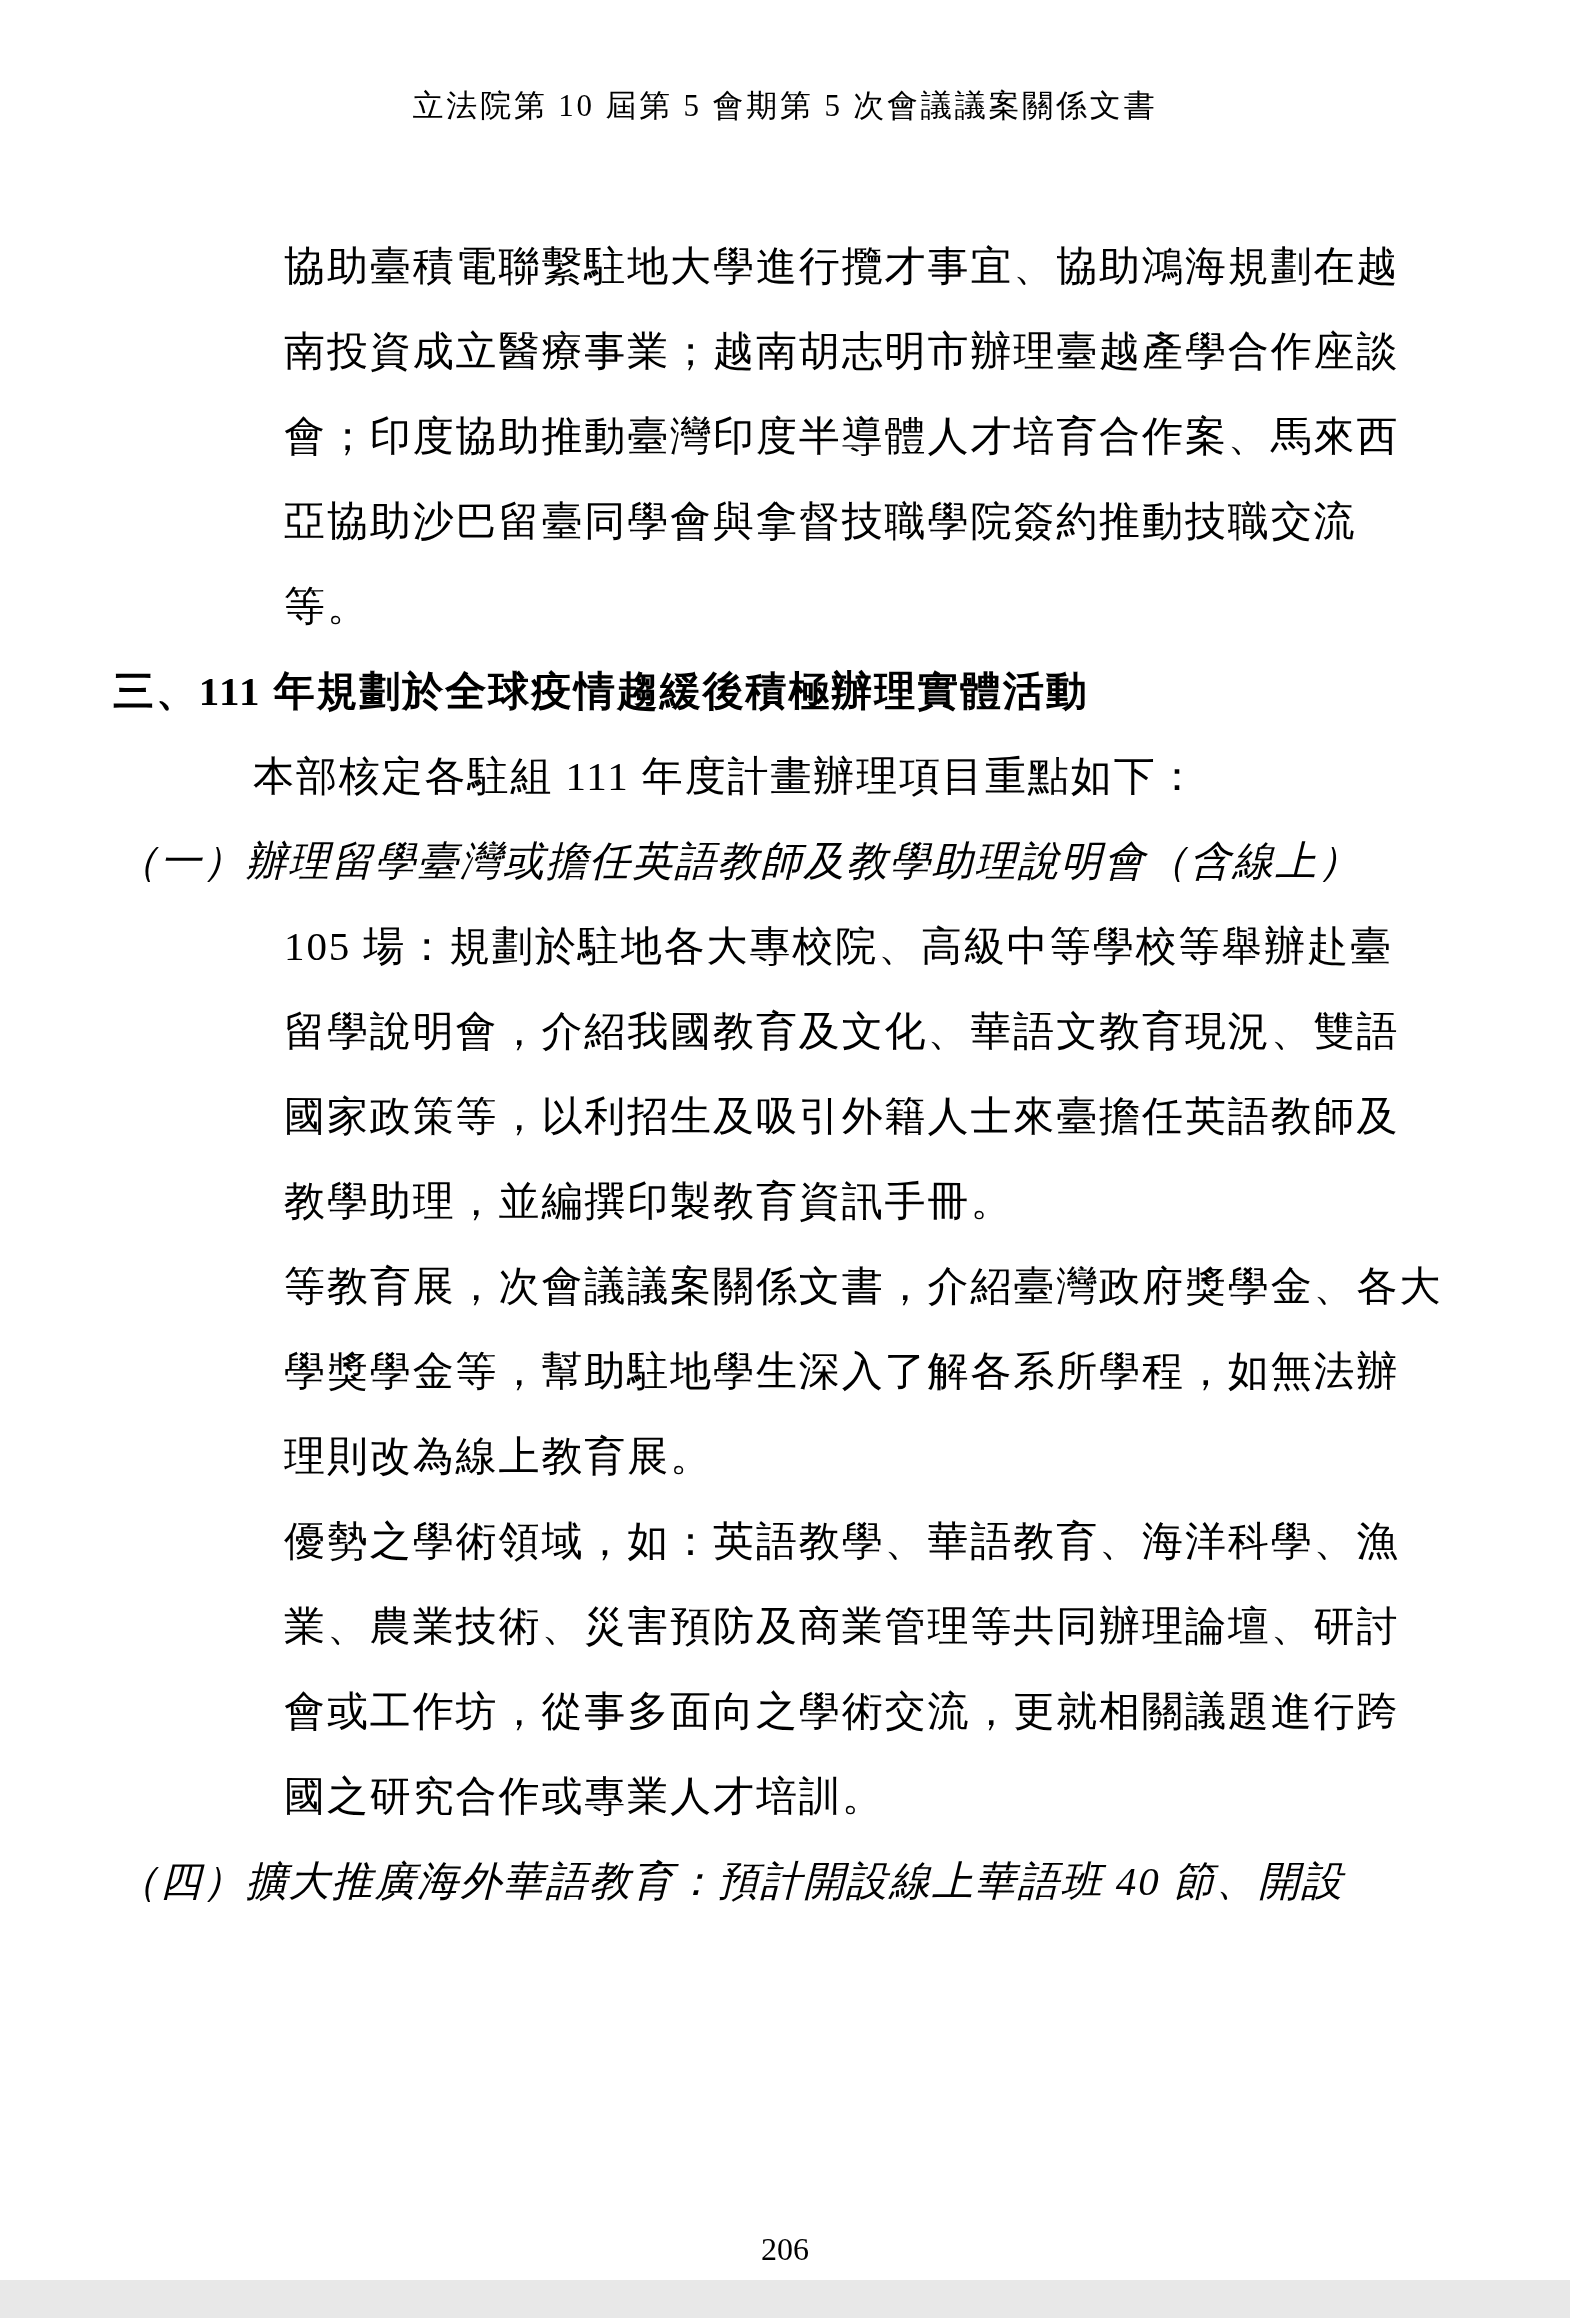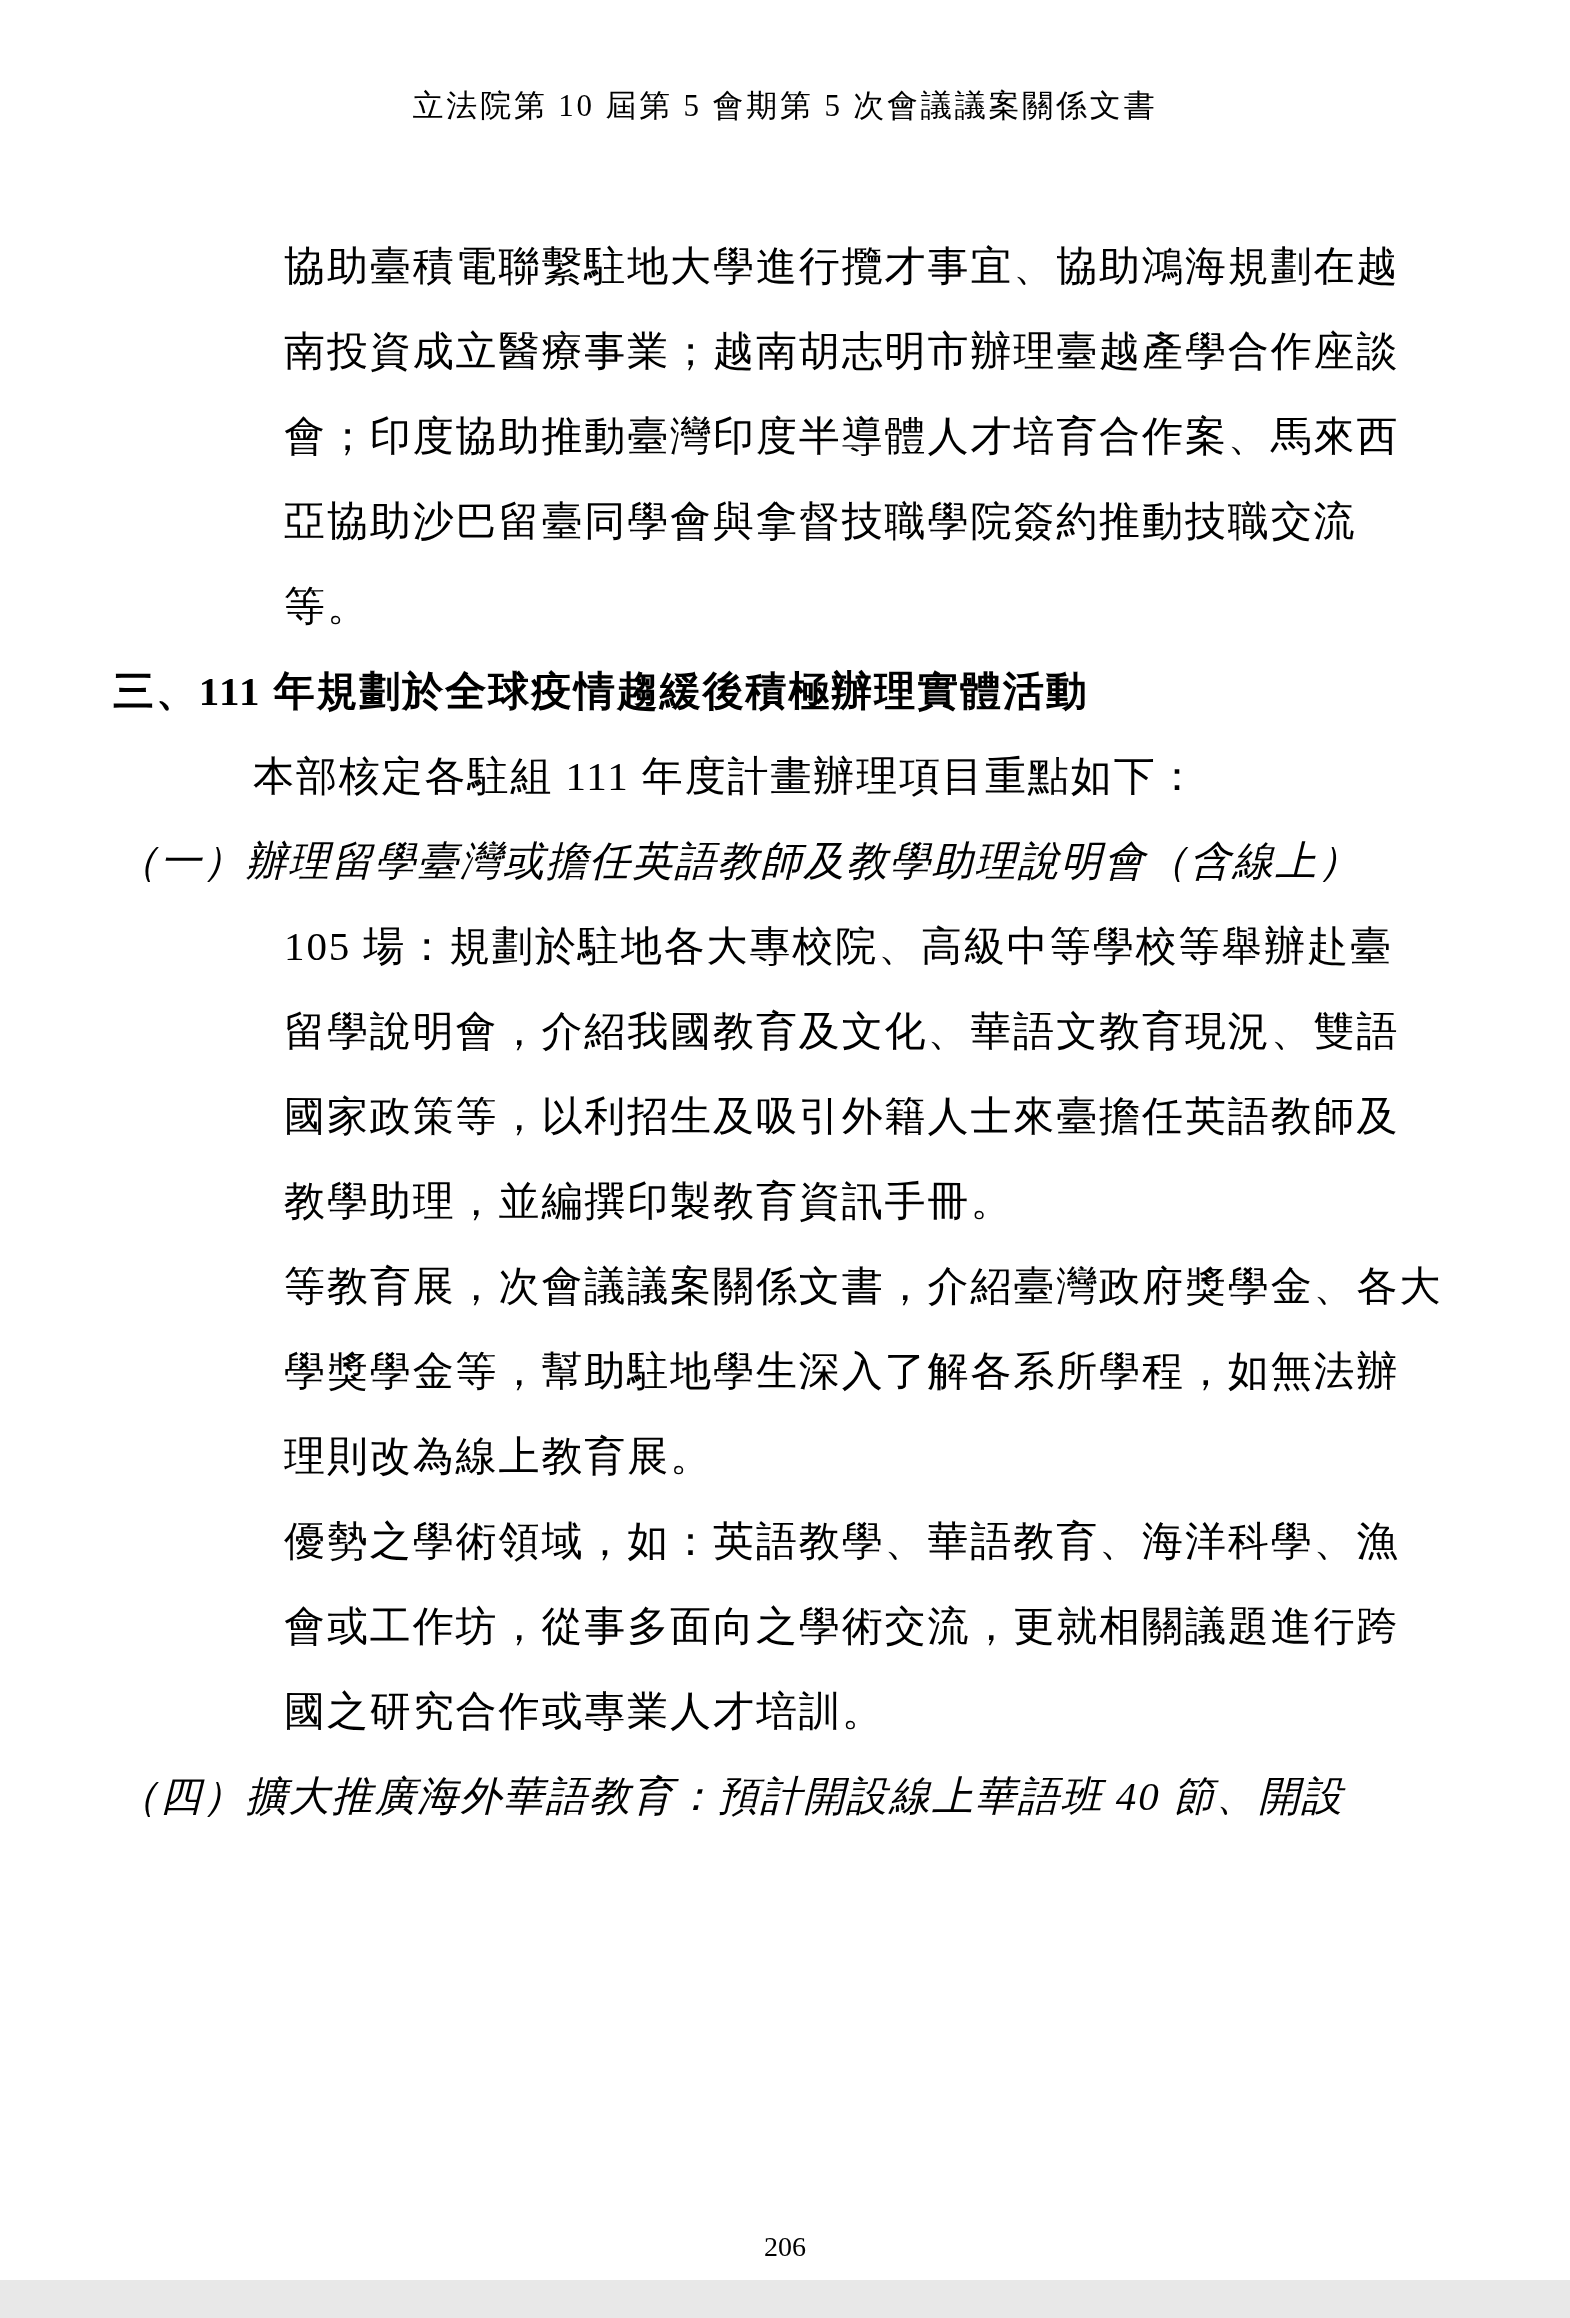--- a/index.html
+++ b/index.html
@@ -43,21 +43,21 @@
     .indent-hang    { padding-left: 284px; }
     .indent-item    { padding-left: 117px; font-style: italic; }
     .indent-para    { padding-left: 253px; }
     .indent-heading { padding-left: 113px; font-weight: bold; }
     .doc-footer {
       position: absolute;
       top: 2231px;
       left: 0;
       width: 100%;
       text-align: center;
-      font-size: 28px;
+      font-size: 32px;
     }
   </style>
 </head>
 <body>
 
 <div class="page">
   <div class="doc-header">立法院第 10 屆第 5 會期第 5 次會議議案關係文書</div>
 
   <div class="doc-body">
       <div class="text-line indent-hang">協助臺積電聯繫駐地大學進行攬才事宜、協助鴻海規劃在越</div>
@@ -69,20 +69,21 @@
       <div class="text-line indent-para">本部核定各駐組 111 年度計畫辦理項目重點如下：</div>
       <div class="text-line indent-item">（一）辦理留學臺灣或擔任英語教師及教學助理說明會（含線上）</div>
       <div class="text-line indent-hang">105 場：規劃於駐地各大專校院、高級中等學校等舉辦赴臺</div>
       <div class="text-line indent-hang">留學說明會，介紹我國教育及文化、華語文教育現況、雙語</div>
       <div class="text-line indent-hang">國家政策等，以利招生及吸引外籍人士來臺擔任英語教師及</div>
       <div class="text-line indent-hang">教學助理，並編撰印製教育資訊手冊。</div>
       <div class="text-line indent-hang">等教育展，次會議議案關係文書，介紹臺灣政府獎學金、各大</div>
       <div class="text-line indent-hang">學獎學金等，幫助駐地學生深入了解各系所學程，如無法辦</div>
       <div class="text-line indent-hang">理則改為線上教育展。</div>
       <div class="text-line indent-hang">優勢之學術領域，如：英語教學、華語教育、海洋科學、漁</div>
+      <div class="text-line indent-hang">業、農業技術、災害預防及商業管理等共同辦理論壇、研討</div>
       <div class="text-line indent-hang">會或工作坊，從事多面向之學術交流，更就相關議題進行跨</div>
       <div class="text-line indent-hang">國之研究合作或專業人才培訓。</div>
       <div class="text-line indent-item">（四）擴大推廣海外華語教育：預計開設線上華語班 40 節、開設</div>
     </div>
 
   <div class="doc-footer">206</div>
 </div>
 
 
 </body></html>

